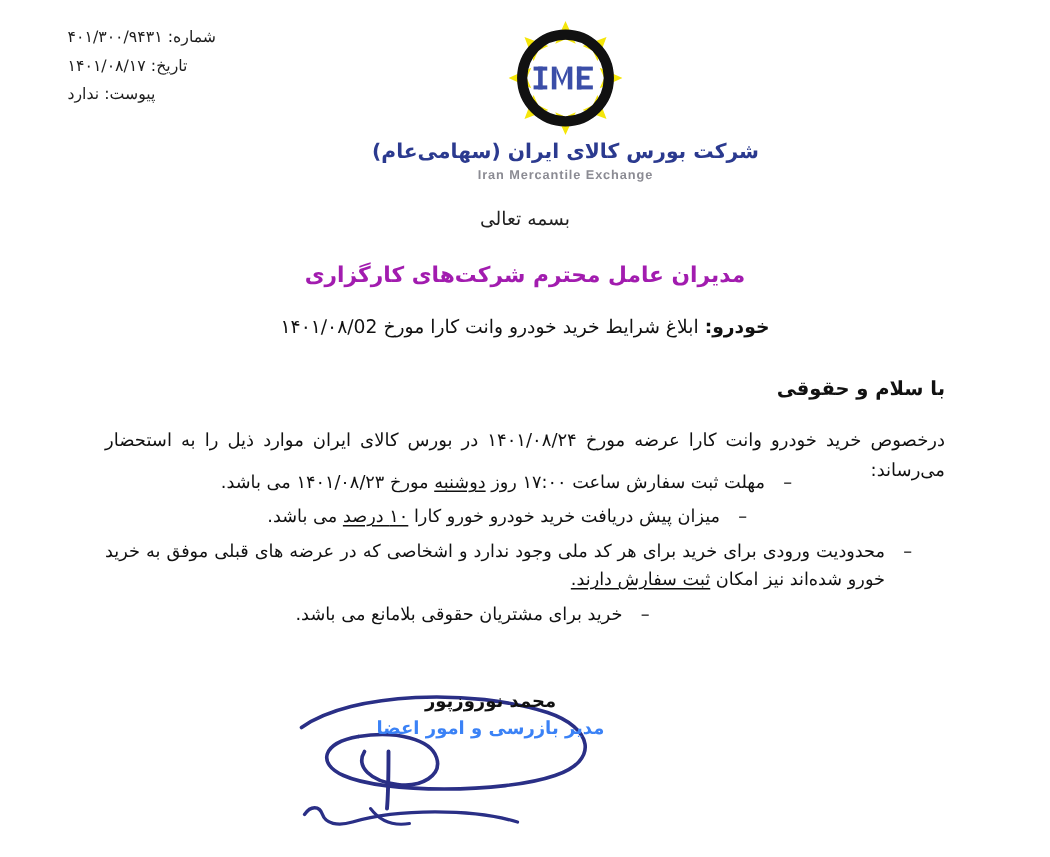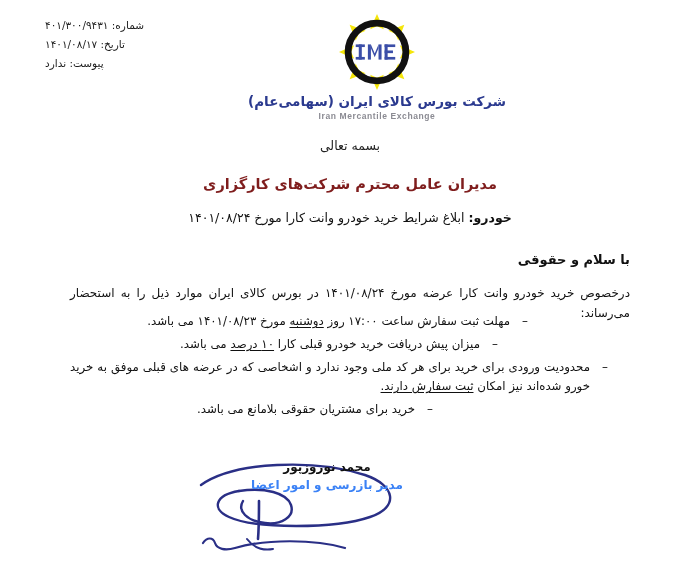--- a/index.html
+++ b/index.html
@@ -91,21 +91,21 @@
     color: #222;
   }
   .addressee {
     position: absolute;
     top: 176px;
     right: 70px;
     width: 560px;
     text-align: center;
     font-size: 14.5px;
     font-weight: bold;
-    color: #7f1d1d;
+    color: #a21caf;
   }
   .subject {
     position: absolute;
     top: 210px;
     right: 70px;
     width: 560px;
     text-align: center;
     font-size: 12.5px;
     color: #111;
   }
@@ -251,33 +251,33 @@
     </div>
 
   </div>
 
   <div class="basmala">بسمه تعالی</div>
 
   <div class="addressee">مدیران عامل محترم شرکت‌های کارگزاری</div>
 
   <div class="subject">
     <span class="sub-label">خودرو:</span>
-    <span>ابلاغ شرایط خرید خودرو وانت کارا مورخ ۱۴۰۱/۰۸/۲۴</span>
+    <span>ابلاغ شرایط خرید خودرو وانت کارا مورخ ۱۴۰۱/۰۸/02</span>
   </div>
 
   <div class="salutation">با سلام و حقوقی</div>
 
   <div class="intro">درخصوص خرید خودرو وانت کارا عرضه مورخ ۱۴۰۱/۰۸/۲۴ در بورس کالای ایران موارد ذیل را به استحضار می‌رساند:</div>
 
   <ul class="bullets">
     <li class="bullet b1">
       <span class="dash">–</span><span>مهلت ثبت سفارش ساعت ۱۷:۰۰ روز </span><span class="u">دوشنبه</span><span> مورخ ۱۴۰۱/۰۸/۲۳ می باشد.</span>
     </li>
     <li class="bullet b2">
-      <span class="dash">–</span><span>میزان پیش دریافت خرید خودرو قبلی کارا </span><span class="u">۱۰ درصد</span><span> می باشد.</span>
+      <span class="dash">–</span><span>میزان پیش دریافت خرید خودرو خورو کارا </span><span class="u">۱۰ درصد</span><span> می باشد.</span>
     </li>
     <li class="bullet b3">
       <span class="dash">–</span><span>محدودیت ورودی برای خرید برای هر کد ملی وجود ندارد و اشخاصی که در عرضه های قبلی موفق به خرید خورو شده‌اند نیز امکان </span><span class="u">ثبت سفارش دارند.</span><span></span>
     </li>
     <li class="bullet b4">
       <span class="dash">–</span><span>خرید برای مشتریان حقوقی بلامانع می باشد.</span><span class="u"></span><span></span>
     </li>
   </ul>
 
   <div class="sign-block">

